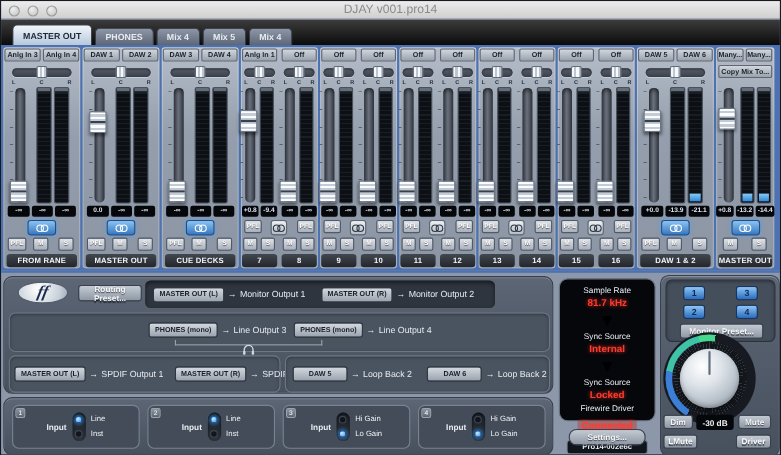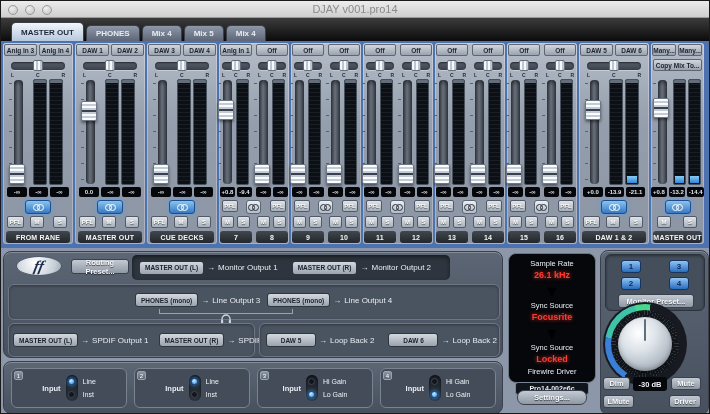--- a/index.html
+++ b/index.html
@@ -655,28 +655,29 @@
               <span class="opt">Hi Gain</span>
               <span class="opt">Lo Gain</span>
             </div>
           </div>
         </div>
       </div>
 
     <div class="status-panel">
       <div id="status-rows">
           <div class="st-label">Sample Rate</div>
-          <div style="position: relative;"><div class="st-value">26.1 kHz</div><span class="dd">▼</span></div>
+          <div style="position: relative;"><div class="st-value">81.7 kHz</div><span class="dd">▼</span></div>
           <div class="st-label">Sync Source</div>
-          <div style="position: relative;"><div class="st-value">Focusrite</div><span class="dd">▼</span></div>
+          <div style="position: relative;"><div class="st-value">Internal</div><span class="dd">▼</span></div>
           <div class="st-label">Sync Source</div>
           <div>
             <div class="st-value">Locked</div>
           </div>
           <div class="st-label">Firewire Driver</div>
+          <div><div class="st-value glow">Connected</div></div>
         </div>
       <div class="device-id">Pro14-002e6c</div>
     </div>
     <button class="gbtn settings-btn">Settings...</button>
 
     <div class="panel monitor-panel">
       <div class="mon-inset">
         <div class="spk-grid">
             <div class="spkbtn">1</div>
             <div class="spkbtn">2</div>

